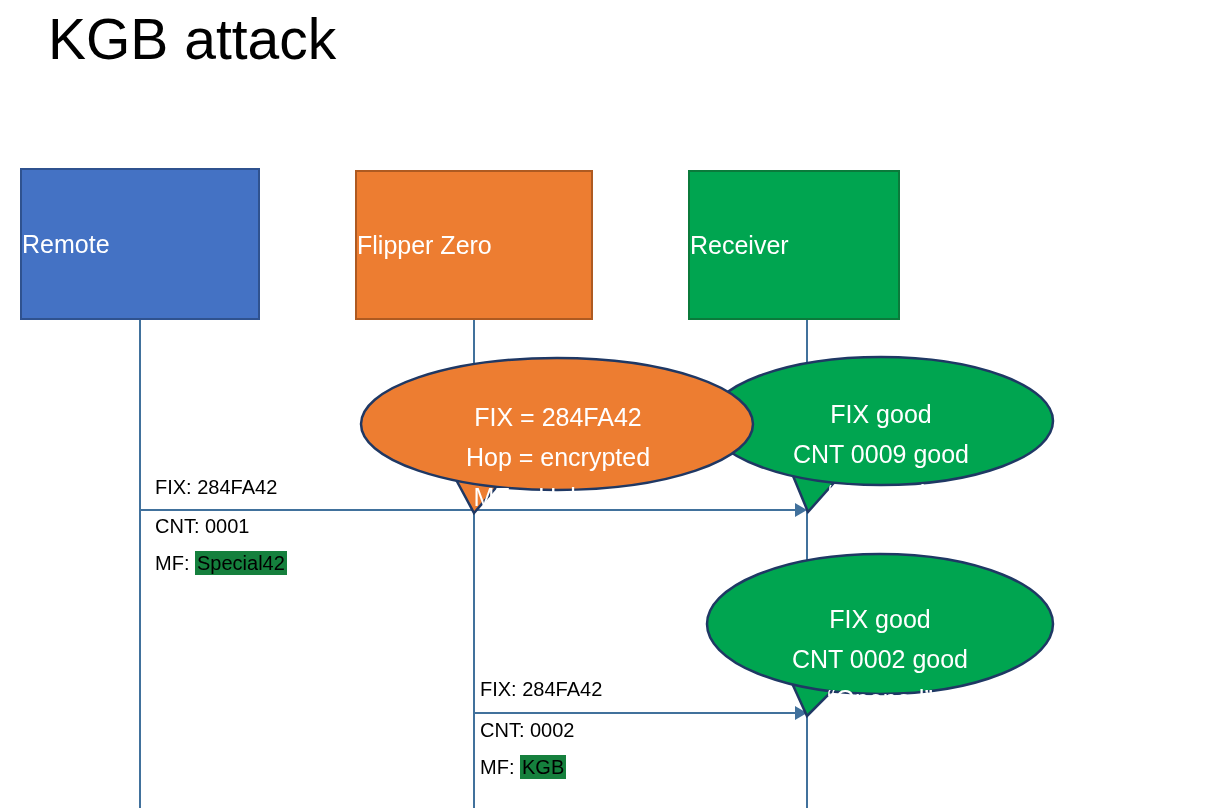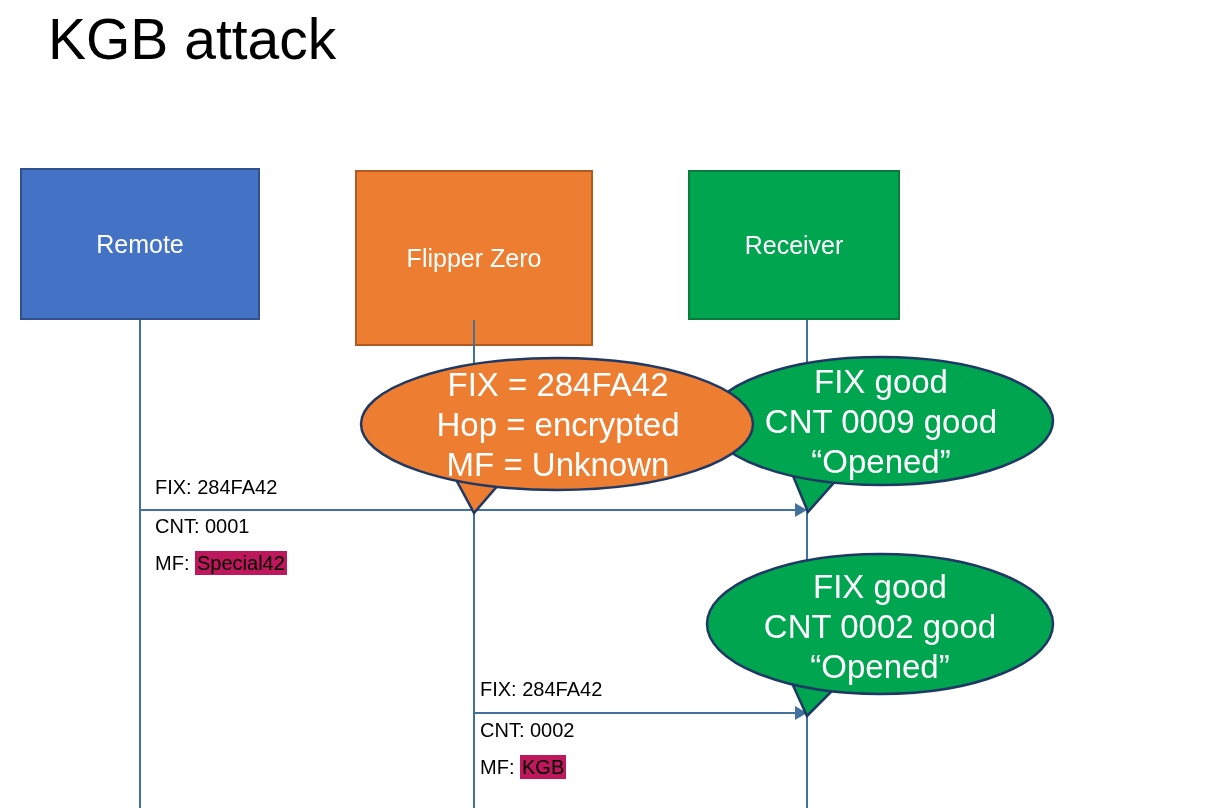--- a/index.html
+++ b/index.html
@@ -20,26 +20,25 @@
     top: 6px;
     font-size: 57px;
     font-weight: 400;
     color: #000000;
   }
 
   .actor {
     position: absolute;
     display: flex;
     align-items: center;
-    justify-content: center;
     color: #ffffff;
     font-size: 25px;
   }
   .actor-remote   { left: 20px;  top: 168px; width: 240px; height: 152px; background: #4472C4; border: 2px solid #2F528F; }
-  .actor-flipper  { left: 355px; top: 170px; width: 238px; height: 176px; background: #ED7D31; border: 2px solid #AE5A21; }
+  .actor-flipper  { left: 355px; top: 170px; width: 238px; height: 150px; background: #ED7D31; border: 2px solid #AE5A21; }
   .actor-receiver { left: 688px; top: 170px; width: 212px; height: 150px; background: #00A550; border: 2px solid #0B7A3B; }
 
   .lifeline {
     position: absolute;
     width: 2px;
     background: #41719C;
   }
   .lifeline-remote   { left: 139px; top: 320px; height: 488px; }
   .lifeline-flipper  { left: 473px; top: 320px; height: 488px; }
   .lifeline-receiver { left: 806px; top: 320px; height: 488px; }
@@ -68,39 +67,40 @@
     color: #000000;
     white-space: nowrap;
   }
   .msg1-l1 { left: 155px; top: 476px; }
   .msg1-l2 { left: 155px; top: 515px; }
   .msg1-l3 { left: 155px; top: 552px; }
   .msg2-l1 { left: 480px; top: 678px; }
   .msg2-l2 { left: 480px; top: 719px; }
   .msg2-l3 { left: 480px; top: 756px; }
 
-  .hl { background: #be185d; padding: 1px 2px; }
+  .hl { background: #15803d; padding: 1px 2px; }
 
   .bubble { position: absolute; }
   .bubble svg { position: absolute; left: 0; top: 0; display: block; }
   .bubble-orange { left: 358px; top: 356px; width: 400px; height: 162px; z-index: 3; }
   .bubble-green1 { left: 706px; top: 354px; width: 350px; height: 162px; z-index: 2; }
   .bubble-green2 { left: 704px; top: 552px; width: 352px; height: 170px; z-index: 2; }
 
   .bubble-text {
     position: absolute;
     display: flex;
     flex-direction: column;
     align-items: center;
     justify-content: center;
     text-align: center;
     color: #ffffff;
-    font-size: 33px;
+    font-size: 25px;
     line-height: 40px;
     white-space: nowrap;
+    margin-top: 32px;
   }
   .bubble-orange .bubble-text { left: 10px; top: 8px;  width: 380px; height: 122px; }
   .bubble-green1 .bubble-text { left: 10px; top: 6px;  width: 330px; height: 124px; }
   .bubble-green2 .bubble-text { left: 10px; top: 10px; width: 332px; height: 130px; }
 </style>
 </head>
 <body>
 
 <div class="canvas">
 

